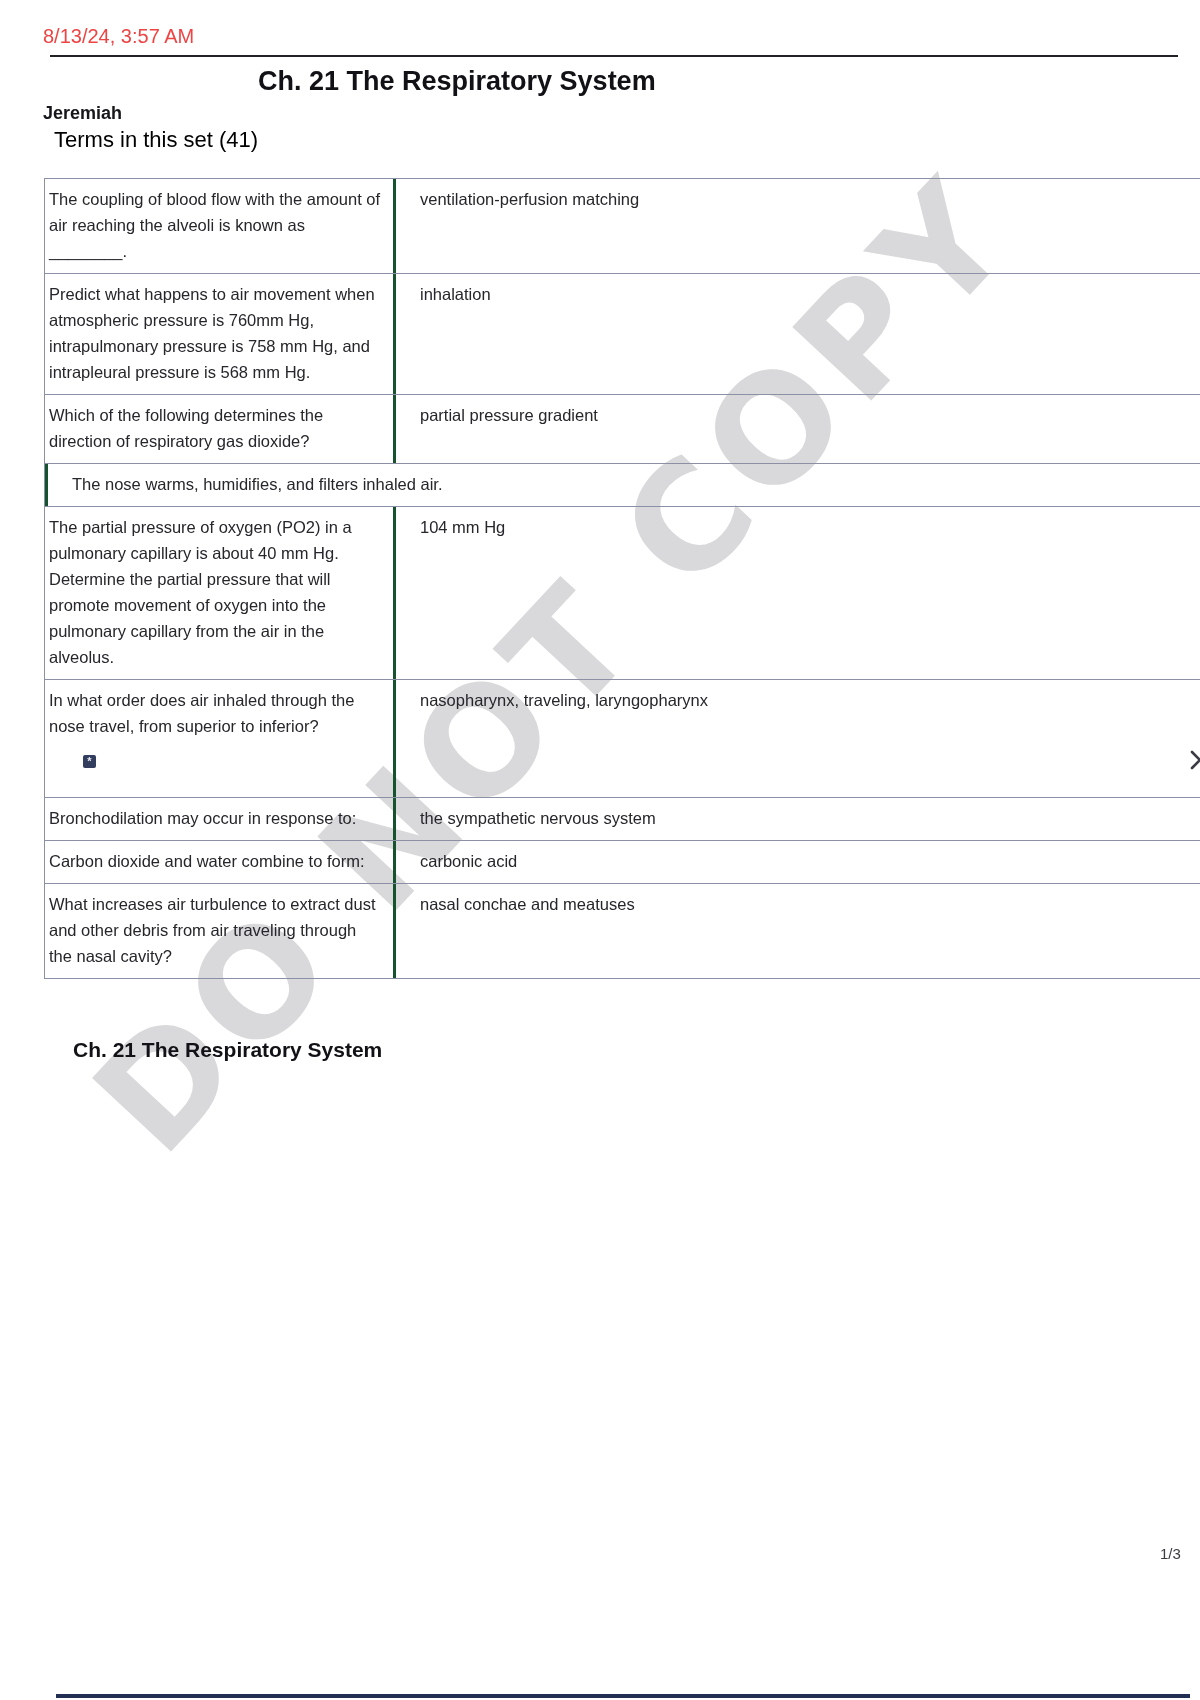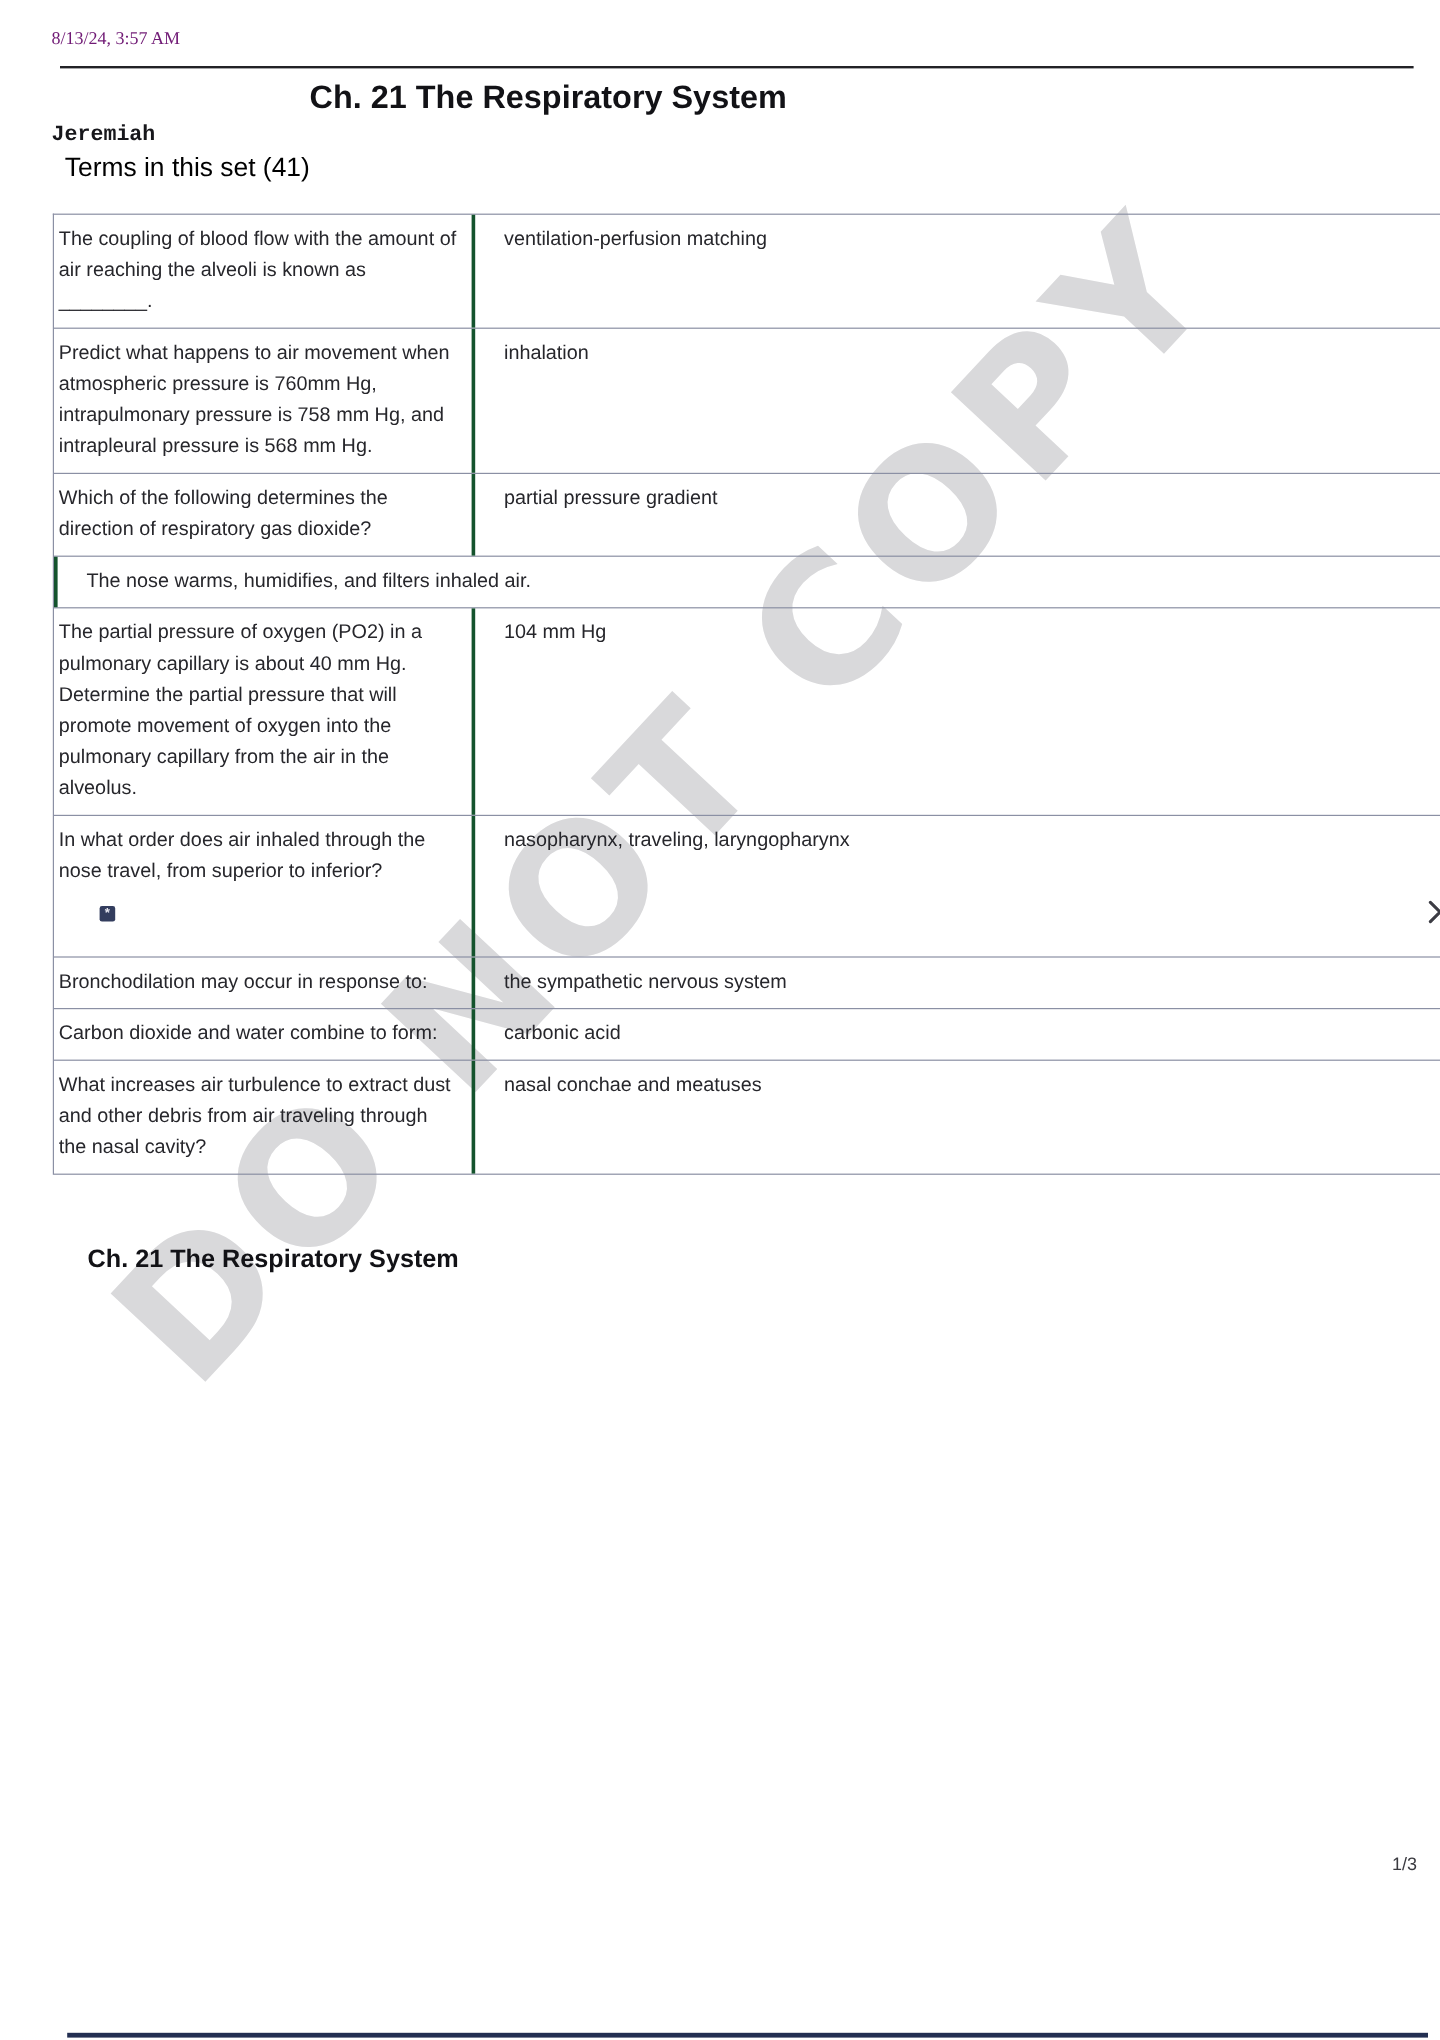--- a/index.html
+++ b/index.html
@@ -27,33 +27,33 @@
     transform: rotate(-47deg);
     white-space: nowrap;
     z-index: 0;
     user-select: none;
   }
 
   .content { position: absolute; inset: 0; z-index: 1; }
 
   .timestamp {
     position: absolute; left: 43px; top: 25px;
-    font-size: 15px; color: #701a75; font-family: Liberation Serif, serif;
+    font-size: 20px; color: #ef4444;
   }
   .header-rule {
     position: absolute; left: 50px; top: 55px;
     width: 1128px; height: 2px; background: #222226;
   }
   .doc-title {
     position: absolute; left: 258px; top: 66px;
     font-size: 27px; font-weight: 700; color: #121216;
   }
   .author {
     position: absolute; left: 43px; top: 103px;
-    font-size: 18px; font-weight: 700; color: #17171b; font-family: Liberation Mono, monospace;
+    font-size: 18px; font-weight: 700; color: #17171b;
   }
   .terms-label {
     position: absolute; left: 54px; top: 127px;
     font-size: 22px; font-weight: 400; color: #000000;
   }
 
   
   .terms-table {
     position: absolute; left: 44px; top: 178px;
     width: 1192px;

